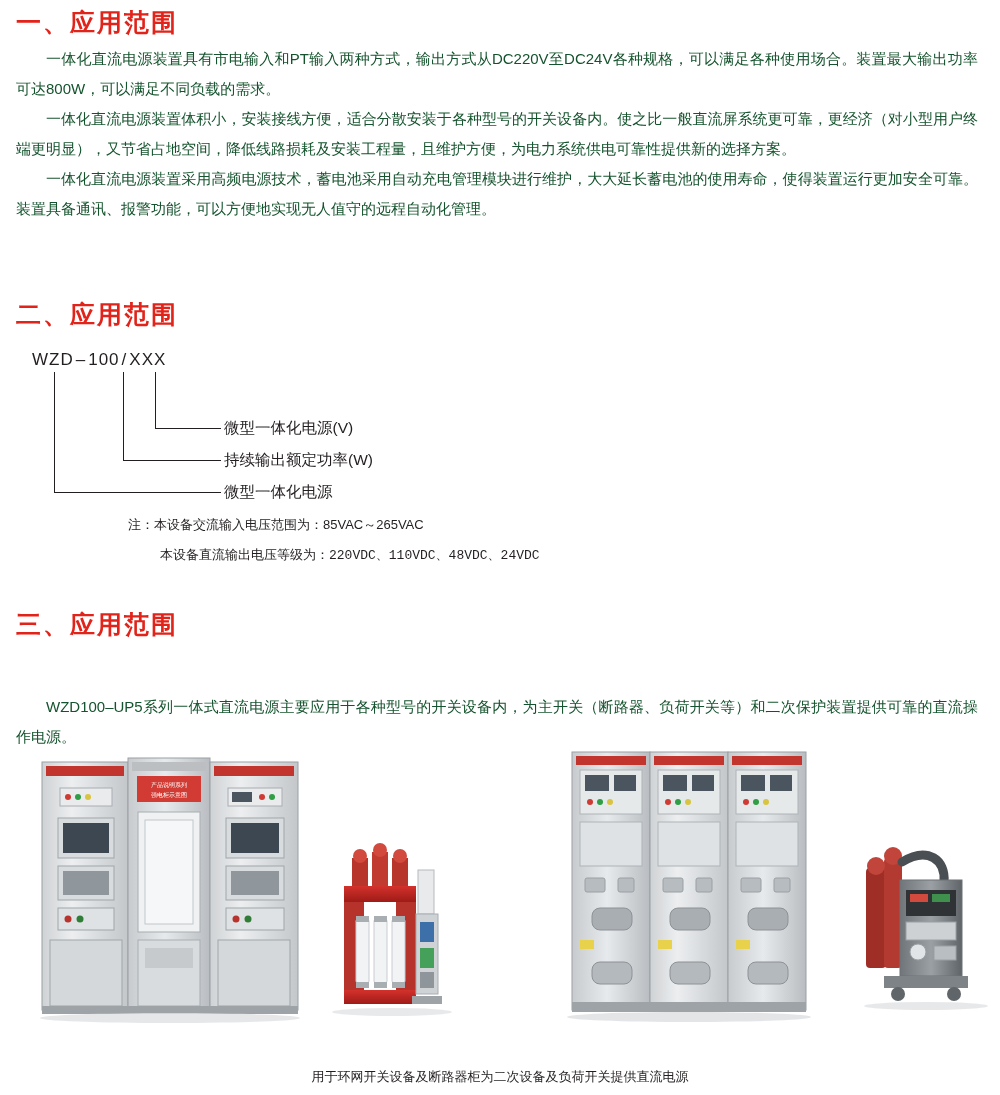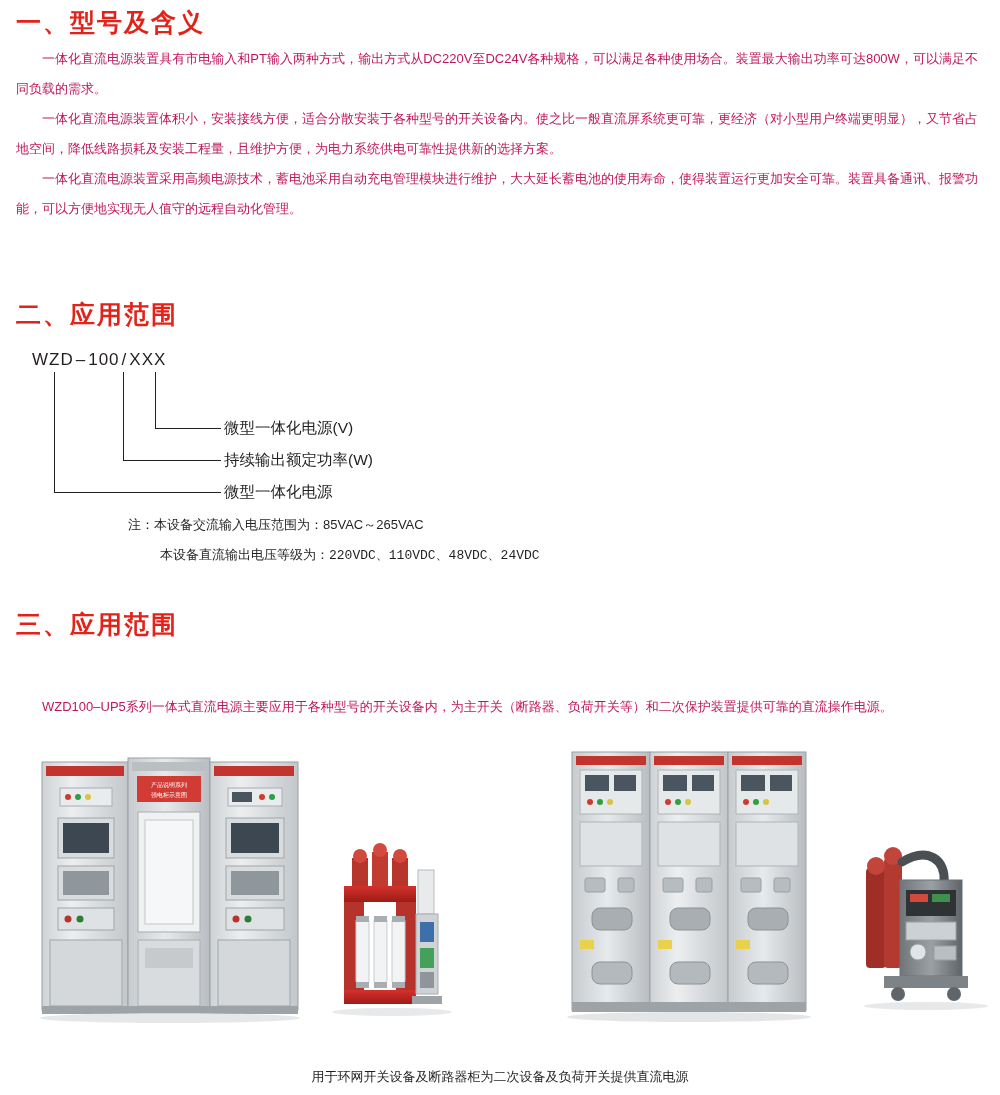--- a/index.html
+++ b/index.html
@@ -22,23 +22,23 @@
     padding: 0;
   }
   .section-title {
     color: #e2231a;
     font-size: 25px;
     font-weight: bold;
     letter-spacing: 2px;
     margin: 0;
   }
   .para {
-    font-size: 13px;
+    font-size: 15px;
     line-height: 30px;
-    color: #be185d;
+    color: #14532d;
     text-align: justify;
     margin: 0;
   }
   .indent {
     text-indent: 2em;
   }
 
   
   #sec1-title { position: absolute; left: 16px; top: 6px; }
   #sec1-body  { position: absolute; left: 16px; top: 44px; width: 962px; }
@@ -101,21 +101,21 @@
     text-align: center;
     font-size: 13px;
     color: #231f20;
   }
 </style>
 </head>
 <body>
 
 <div class="page">
 
-  <h1 class="section-title" id="sec1-title">一、型号及含义</h1>
+  <h1 class="section-title" id="sec1-title">一、应用范围</h1>
 
   <div id="sec1-body">
     <p class="para indent">一体化直流电源装置具有市电输入和PT输入两种方式，输出方式从DC220V至DC24V各种规格，可以满足各种使用场合。装置最大输出功率可达800W，可以满足不同负载的需求。</p>
     <p class="para indent">一体化直流电源装置体积小，安装接线方便，适合分散安装于各种型号的开关设备内。使之比一般直流屏系统更可靠，更经济（对小型用户终端更明显），又节省占地空间，降低线路损耗及安装工程量，且维护方便，为电力系统供电可靠性提供新的选择方案。</p>
     <p class="para indent">一体化直流电源装置采用高频电源技术，蓄电池采用自动充电管理模块进行维护，大大延长蓄电池的使用寿命，使得装置运行更加安全可靠。装置具备通讯、报警功能，可以方便地实现无人值守的远程自动化管理。</p>
   </div>
 
   <h1 class="section-title" id="sec2-title">二、应用范围</h1>
 
   <div class="model-block">

